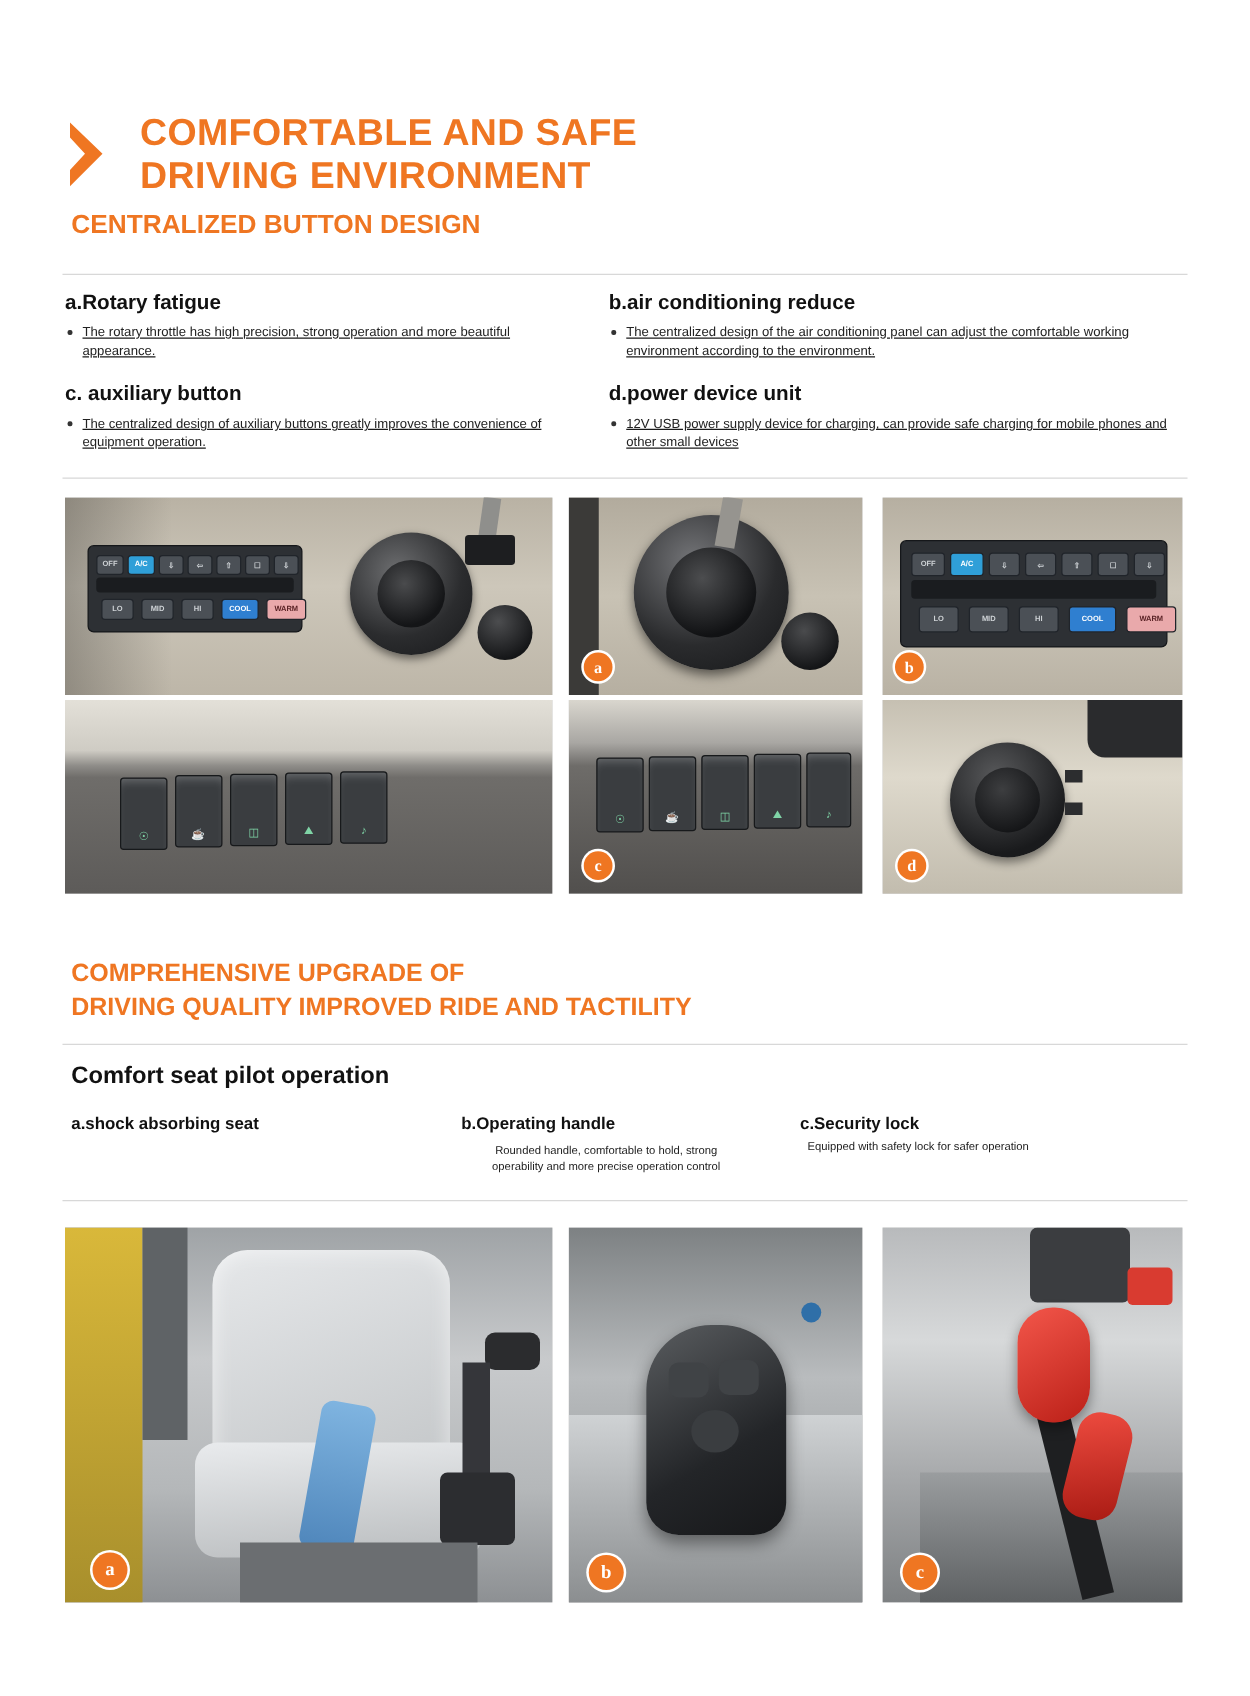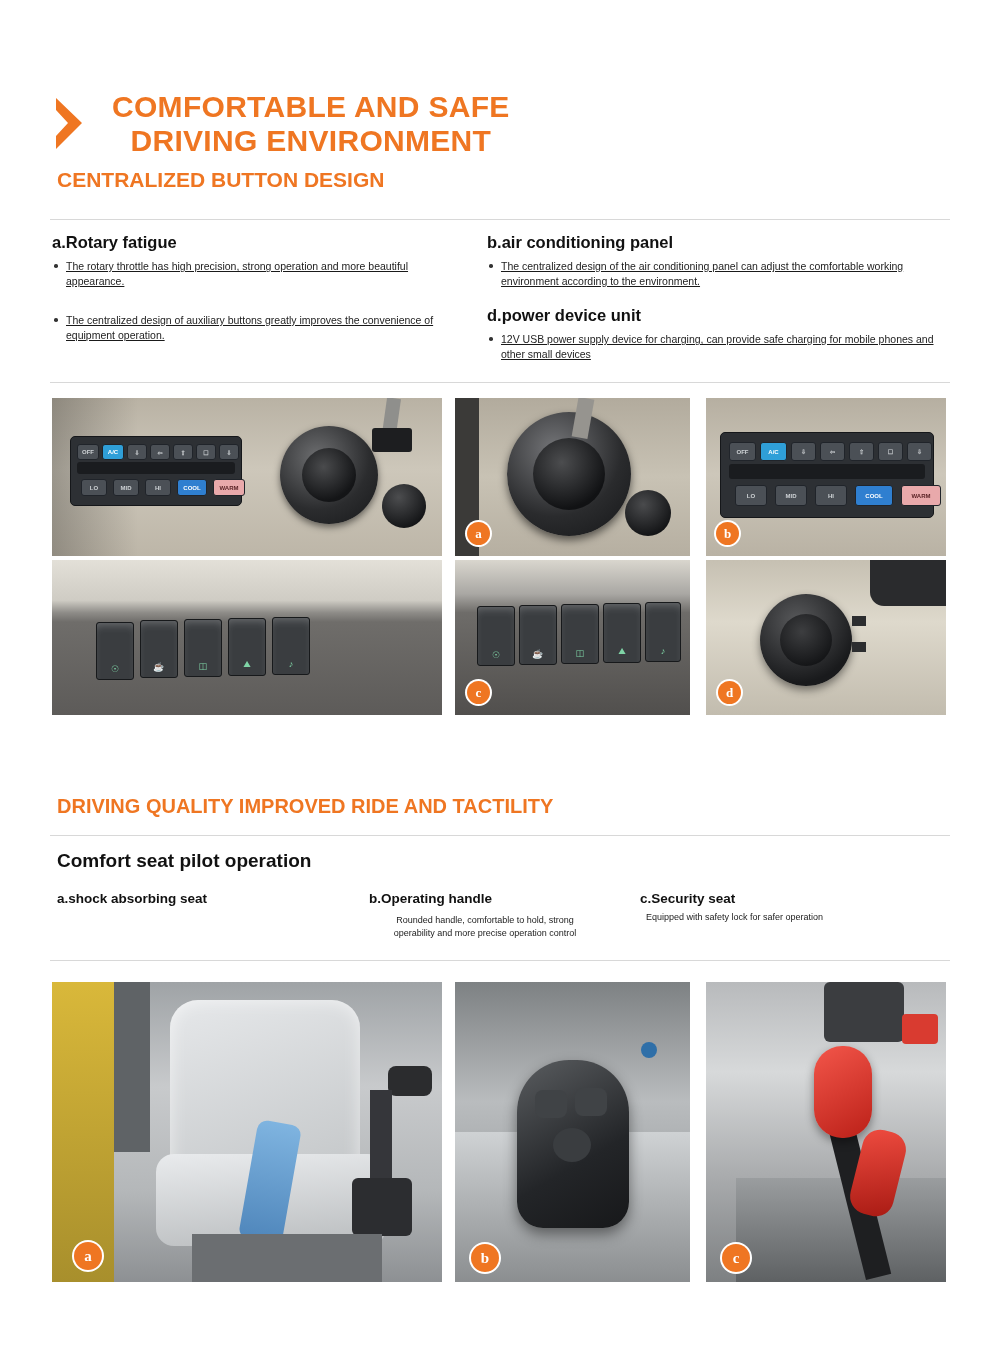--- a/index.html
+++ b/index.html
@@ -13,21 +13,21 @@
   }
   .page{position:relative;width:1000px;height:1357px;}
 
   
   .header{position:absolute;left:0;top:40px;width:1000px;height:90px;}
   .chev{position:absolute;left:52px;top:56px;width:40px;height:56px;}
   .chev svg{display:block;}
   .main-title{
     position:absolute;left:112px;top:50px;
     font-size:30px;line-height:34px;font-weight:bold;
-    color:#ef7622;letter-spacing:.3px;text-align:center;
+    color:#ef7622;letter-spacing:.3px;
   }
   .main-title .l2{display:block;}
 
   
   .sec-head{
     position:absolute;font-weight:bold;color:#ef7622;
   }
   #sec1-head{left:57px;top:168px;font-size:21px;}
   .rule{position:absolute;height:1px;background:#d8d8d8;}
 
@@ -107,27 +107,28 @@
   <div class="rule" style="left:50px;top:219px;width:900px;"></div>
 
   <div class="feat" style="left:52px;top:233px;width:400px;">
     <h4>a.Rotary fatigue</h4>
     <ul>
         <li>The rotary throttle has high precision, strong operation and more beautiful appearance.</li>
       </ul>
   </div>
 
   <div class="feat" style="left:487px;top:233px;width:455px;">
-    <h4>b.air conditioning panel</h4>
+    <h4>b.air conditioning reduce</h4>
     <ul>
         <li>The centralized design of the air conditioning panel can adjust the comfortable working environment according to the environment.</li>
       </ul>
   </div>
 
   <div class="feat" style="left:52px;top:306px;width:400px;">
+    <h4>c. auxiliary button</h4>
     <ul>
         <li>The centralized design of auxiliary buttons greatly improves the convenience of equipment operation.</li>
       </ul>
   </div>
 
   <div class="feat" style="left:487px;top:306px;width:455px;">
     <h4>d.power device unit</h4>
     <ul>
         <li>12V USB power supply device for charging, can provide safe charging for mobile phones and other small devices</li>
       </ul>
@@ -245,33 +246,33 @@
     <div class="fill" style="background:linear-gradient(180deg,#c6c0b2 0%,#ded9cc 40%,#c2bcae 100%);"></div>
     <div style="position:absolute;left:164px;top:0;width:76px;height:46px;background:#2a2b2d;border-radius:0 0 0 14px;"></div>
     <div class="cap" style="left:54px;top:34px;width:92px;height:92px;background:radial-gradient(circle at 40% 30%,#58595b,#191a1c 72%);box-shadow:0 4px 8px rgba(0,0,0,.45);"></div>
     <div class="cap" style="left:74px;top:54px;width:52px;height:52px;background:radial-gradient(circle at 42% 34%,#3d3e40,#131416 78%);"></div>
     <div style="position:absolute;left:146px;top:56px;width:14px;height:10px;background:#2c2d2f;"></div>
     <div style="position:absolute;left:146px;top:82px;width:14px;height:10px;background:#2c2d2f;"></div>
     <div class="badge" style="left:12px;top:121px;">d</div>
   </div>
 
   <div class="sec-head" style="left:57px;top:766px;font-size:20px;line-height:27px;width:700px;">
-    <br>
+    <span>COMPREHENSIVE UPGRADE OF</span><br>
     <span>DRIVING QUALITY IMPROVED RIDE AND TACTILITY</span>
   </div>
   <div class="rule" style="left:50px;top:835px;width:900px;"></div>
 
   <div class="sub-head" style="left:57px;top:850px;">Comfort seat pilot operation</div>
 
   <div class="sub-title" style="left:57px;top:891px;">a.shock absorbing seat</div>
 
   <div class="sub-title" style="left:369px;top:891px;">b.Operating handle</div>
   <div class="note" style="left:380px;top:914px;width:210px;text-align:center;">Rounded handle, comfortable to hold, strong operability and more precise operation control</div>
 
-  <div class="sub-title" style="left:640px;top:891px;">c.Security seat</div>
+  <div class="sub-title" style="left:640px;top:891px;">c.Security lock</div>
   <div class="note" style="left:646px;top:911px;width:260px;">Equipped with safety lock for safer operation</div>
 
   <div class="rule" style="left:50px;top:960px;width:900px;"></div>
 
   <div class="photo" style="left:52px;top:982px;width:390px;height:300px;">
     <div class="fill" style="background:linear-gradient(180deg,#9fa3a6 0%,#c8cacc 35%,#b4b7b9 70%,#8d9093 100%);"></div>
     <div style="position:absolute;left:0;top:0;width:62px;height:300px;background:linear-gradient(180deg,#d9b83a,#a88f2c);"></div>
     <div style="position:absolute;left:62px;top:0;width:36px;height:170px;background:#5f6366;"></div>
     <div style="position:absolute;left:118px;top:18px;width:190px;height:180px;background:linear-gradient(160deg,#e6e8ea,#c3c6c8);border-radius:28px 28px 10px 10px;box-shadow:inset 0 0 18px rgba(255,255,255,.6);"></div>
     <div style="position:absolute;left:104px;top:172px;width:230px;height:92px;background:linear-gradient(175deg,#e9ebed,#b9bcbe);border-radius:18px;"></div>

